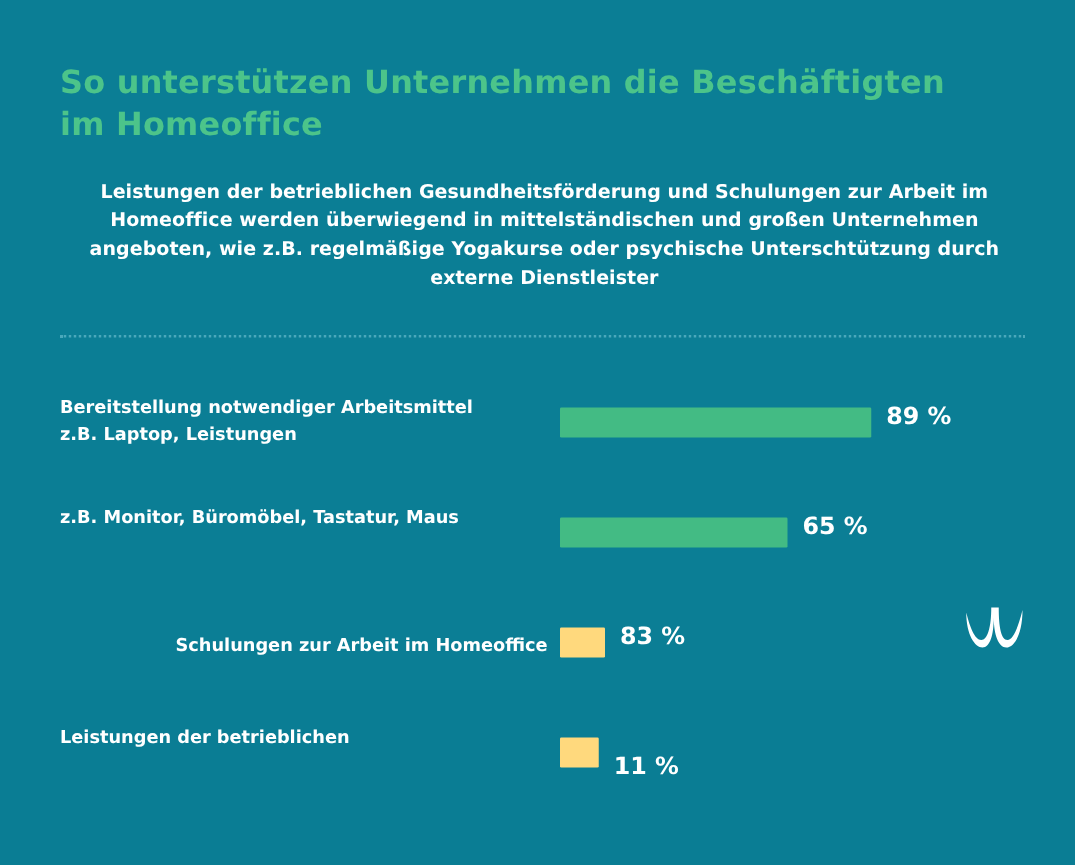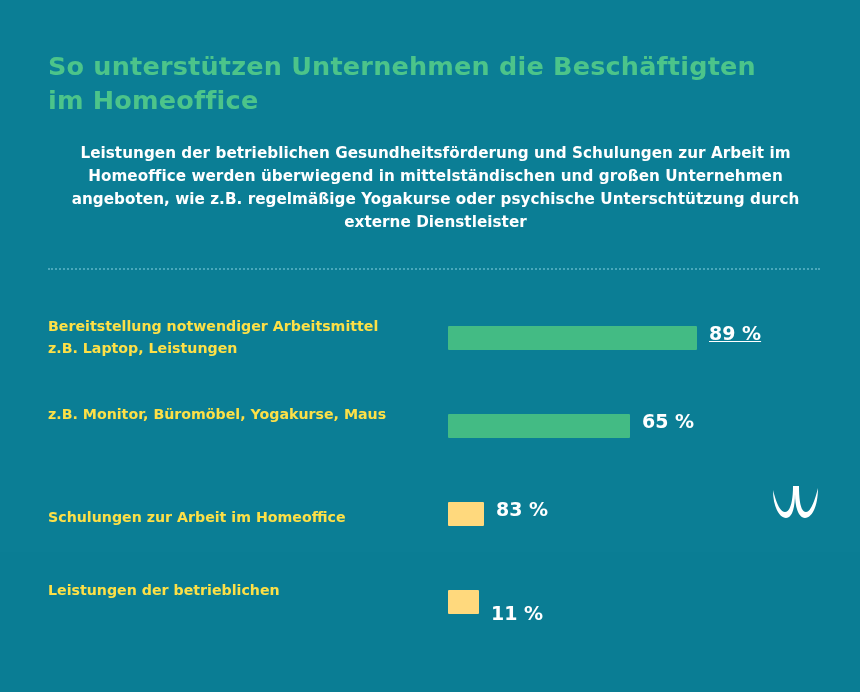--- a/index.html
+++ b/index.html
@@ -66,30 +66,31 @@
     width: 790px;
   }
   .row {
     position: relative;
     height: 88px;
   }
   .row-label {
     position: absolute;
     left: 0;
     width: 390px;
-    color: #fde047;
+    color: #ffffff;
     font-size: 14.2px;
     font-weight: bold;
     line-height: 1.52;
   }
   .row-label.two-line {
     top: 16px;
   }
   .row-label.one-line {
     top: 31px;
+    text-align: right;
   }
   .bar-area {
     position: absolute;
     left: 400px;
     top: 0;
     right: 0;
     height: 88px;
   }
   .bar {
     position: absolute;
@@ -128,27 +129,27 @@
 
     <div class="chart">
 
       <div class="row">
         <div class="row-label two-line">
           <div>Bereitstellung notwendiger Arbeitsmittel</div>
           <div>z.B. Laptop, Leistungen</div>
         </div>
         <div class="bar-area">
           <div class="bar" style="width: 249px; background: rgb(67, 187, 132);"></div>
-          <div class="bar-value" style="left: 261px; text-decoration: underline;">89 %</div>
+          <div class="bar-value" style="left: 261px;">89 %</div>
         </div>
       </div>
 
       <div class="row">
         <div class="row-label two-line">
-          <div>z.B. Monitor, Büromöbel, Yogakurse, Maus</div>
+          <div>z.B. Monitor, Büromöbel, Tastatur, Maus</div>
         </div>
         <div class="bar-area">
           <div class="bar" style="width: 182px; background: rgb(67, 187, 132);"></div>
           <div class="bar-value" style="left: 194px;">65 %</div>
         </div>
       </div>
 
       <div class="row">
         <div class="row-label one-line">
           <div>Schulungen zur Arbeit im Homeoffice</div>

